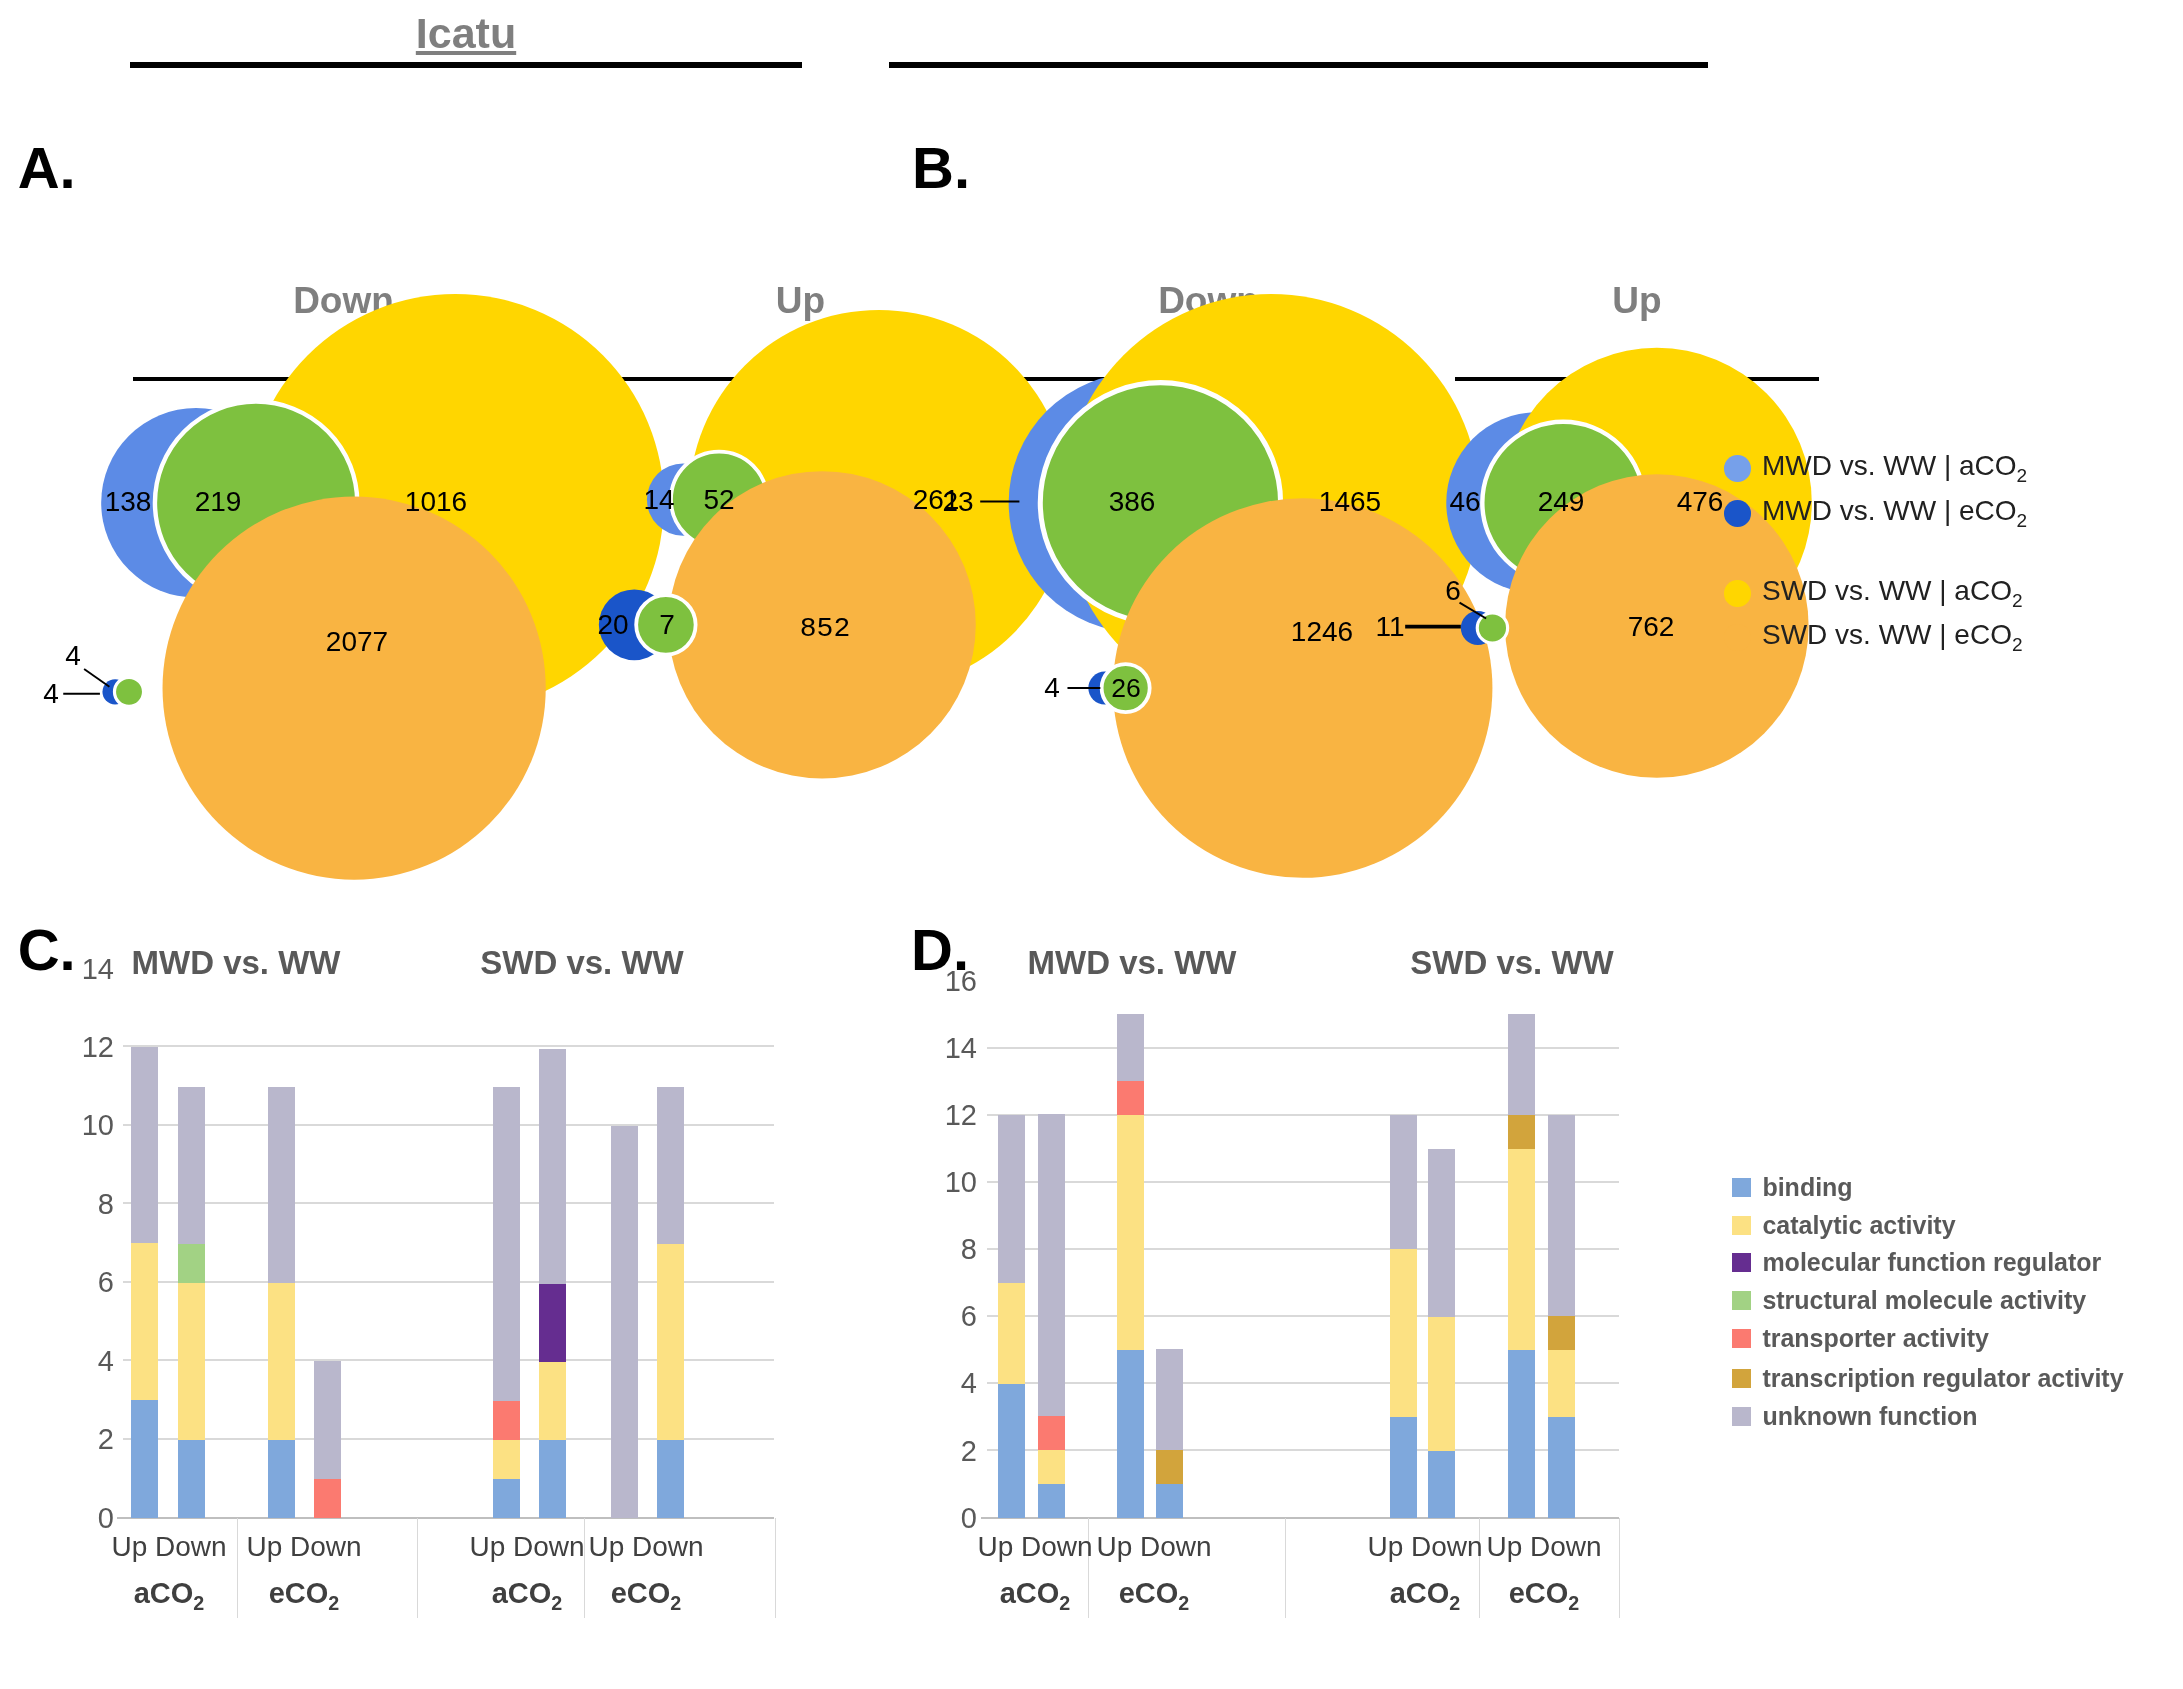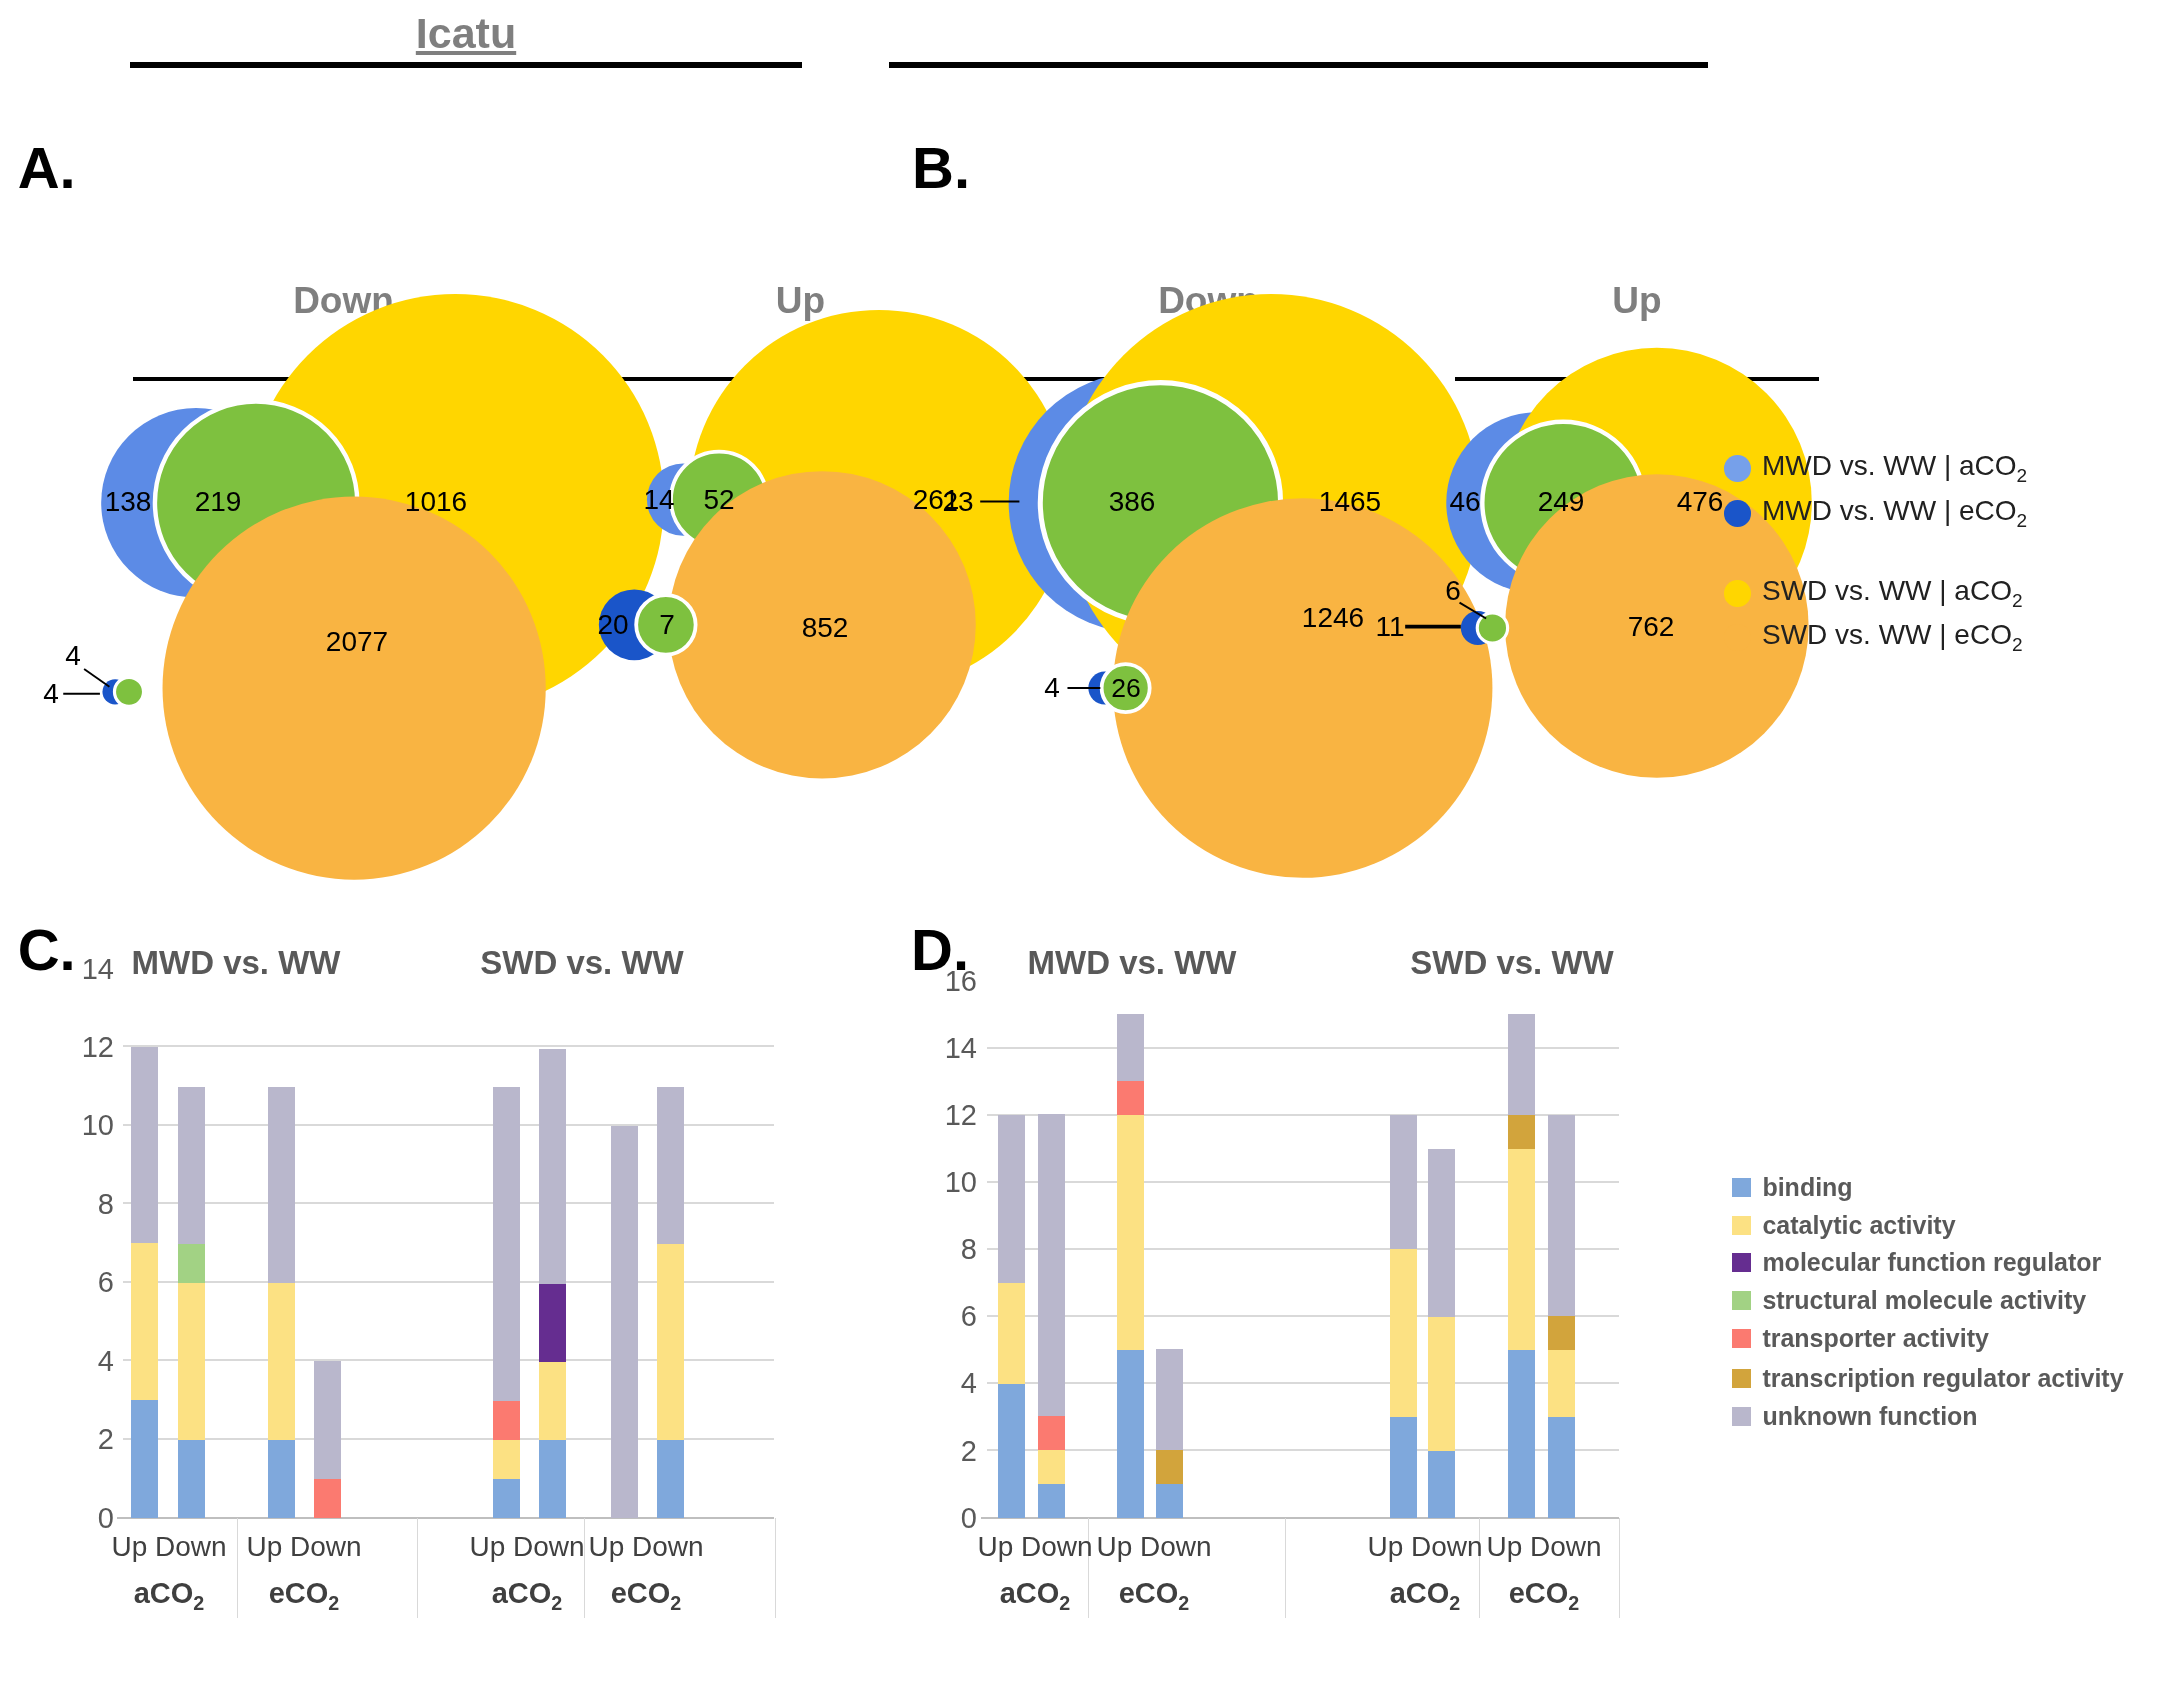--- a/index.html
+++ b/index.html
@@ -97,31 +97,31 @@
   <span class="vnum" style="left:218px;top:502px;">219</span>
   <span class="vnum" style="left:436px;top:502px;">1016</span>
   <span class="vnum" style="left:659px;top:500px;">14</span>
   <span class="vnum" style="left:719px;top:500px;">52</span>
   <span class="vnum" style="left:936px;top:500px;">261</span>
   <span class="vnum" style="left:73px;top:656px;">4</span>
   <span class="vnum" style="left:51px;top:694px;">4</span>
   <span class="vnum" style="left:357px;top:642px;">2077</span>
   <span class="vnum" style="left:613px;top:625px;">20</span>
   <span class="vnum" style="left:667px;top:625px;">7</span>
-  <span class="vnum" style="left:825px;top:628px;">852</span>
+  <span class="vnum" style="left:825px;top:628px;font-family:Liberation Mono, monospace;">852</span>
 
   <span class="vnum" style="left:958px;top:502px;">23</span>
   <span class="vnum" style="left:1132px;top:502px;">386</span>
   <span class="vnum" style="left:1350px;top:502px;">1465</span>
   <span class="vnum" style="left:1465px;top:502px;">46</span>
   <span class="vnum" style="left:1561px;top:502px;">249</span>
   <span class="vnum" style="left:1700px;top:502px;">476</span>
   <span class="vnum" style="left:1052px;top:688px;">4</span>
   <span class="vnum small" style="left:1126px;top:688px;">26</span>
-  <span class="vnum" style="left:1322px;top:618px;margin-left:11px;">1246</span>
+  <span class="vnum" style="left:1322px;top:632px;">1246</span>
   <span class="vnum" style="left:1390px;top:627px;">11</span>
   <span class="vnum" style="left:1453px;top:591px;">6</span>
   <span class="vnum" style="left:1651px;top:627px;">762</span>
 
   <div class="legend-row" style="left:1724px;top:450px;">
     <span class="vswatch" style="background: rgb(118, 160, 234);"></span>
     <span class="vlabel">MWD vs. WW | aCO<sub>2</sub></span>
   </div>
   <div class="legend-row" style="left:1724px;top:495px;">
     <span class="vswatch" style="background: rgb(26, 85, 201);"></span>

